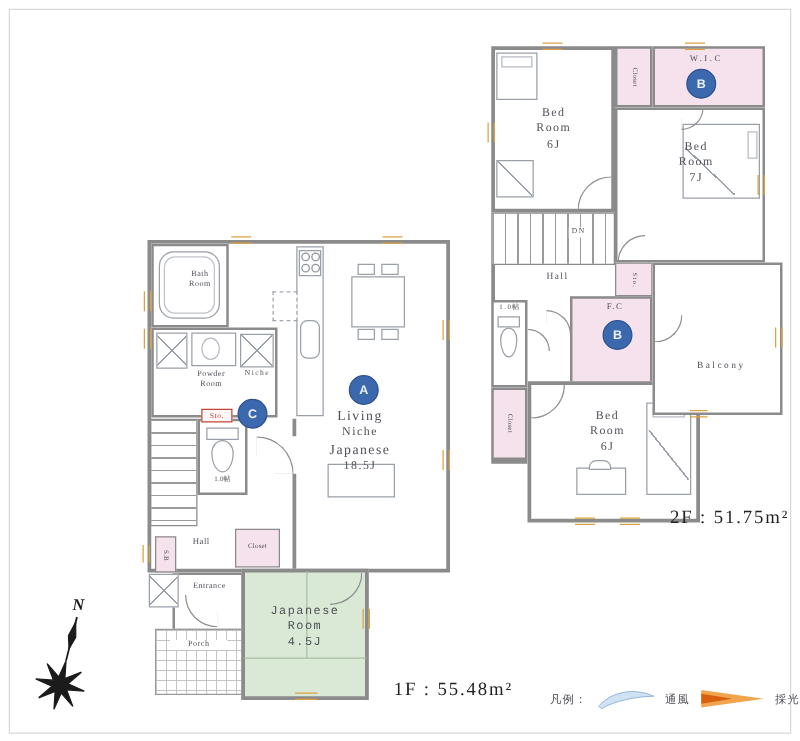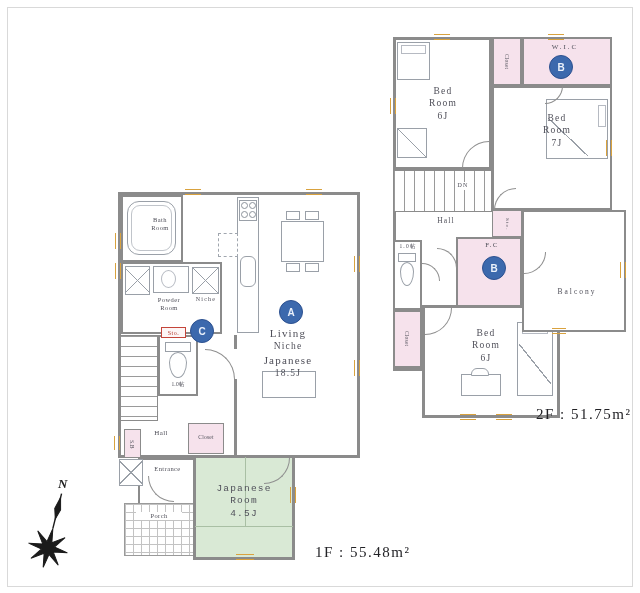--- a/index.html
+++ b/index.html
@@ -234,13 +234,25 @@
     <svg width="80" height="110" viewBox="0 0 80 110">
       <g transform="translate(30,76) rotate(14)" fill="#1b1b1b" stroke="#1b1b1b">
         <polygon points="0,-20 2.5,-6 14.1,-14.1 6,-2.5 20,0 6,2.5 14.1,14.1 2.5,6 0,20 -2.5,6 -14.1,14.1 -6,2.5 -20,0 -6,-2.5 -14.1,-14.1 -2.5,-6"></polygon>
         <line x1="0" y1="-20" x2="0" y2="-56" stroke-width="1.4"></line>
         <polygon points="0,-30 3,-40 0,-52 -3,-40"></polygon>
       </g>
       <text x="40" y="16" font-family="Liberation Serif, DejaVu Serif, serif" font-size="13" font-weight="bold" font-style="italic" fill="#1b1b1b">N</text>
     </svg>
   </div>
 
+  <div class="legend" style="left:440px;top:549px;">
+    <span>凡例：</span>
+    <svg width="50" height="20" viewBox="0 0 50 20">
+      <path d="M3,16 C13,4 32,1 47,8 C33,8 15,12 5,18 Z" fill="#cfe2f4" stroke="#96b4d8" stroke-width="0.8"></path>
+    </svg>
+    <span>通風</span>
+    <svg width="56" height="18" viewBox="0 0 56 18">
+      <polygon points="3,2 53,9 3,16" fill="#f1a44e"></polygon>
+      <polygon points="3,5 28,9 3,13" fill="#d95f0e"></polygon>
+    </svg>
+    <span>採光</span>
+  </div>
 </div>
 
 </body></html>

